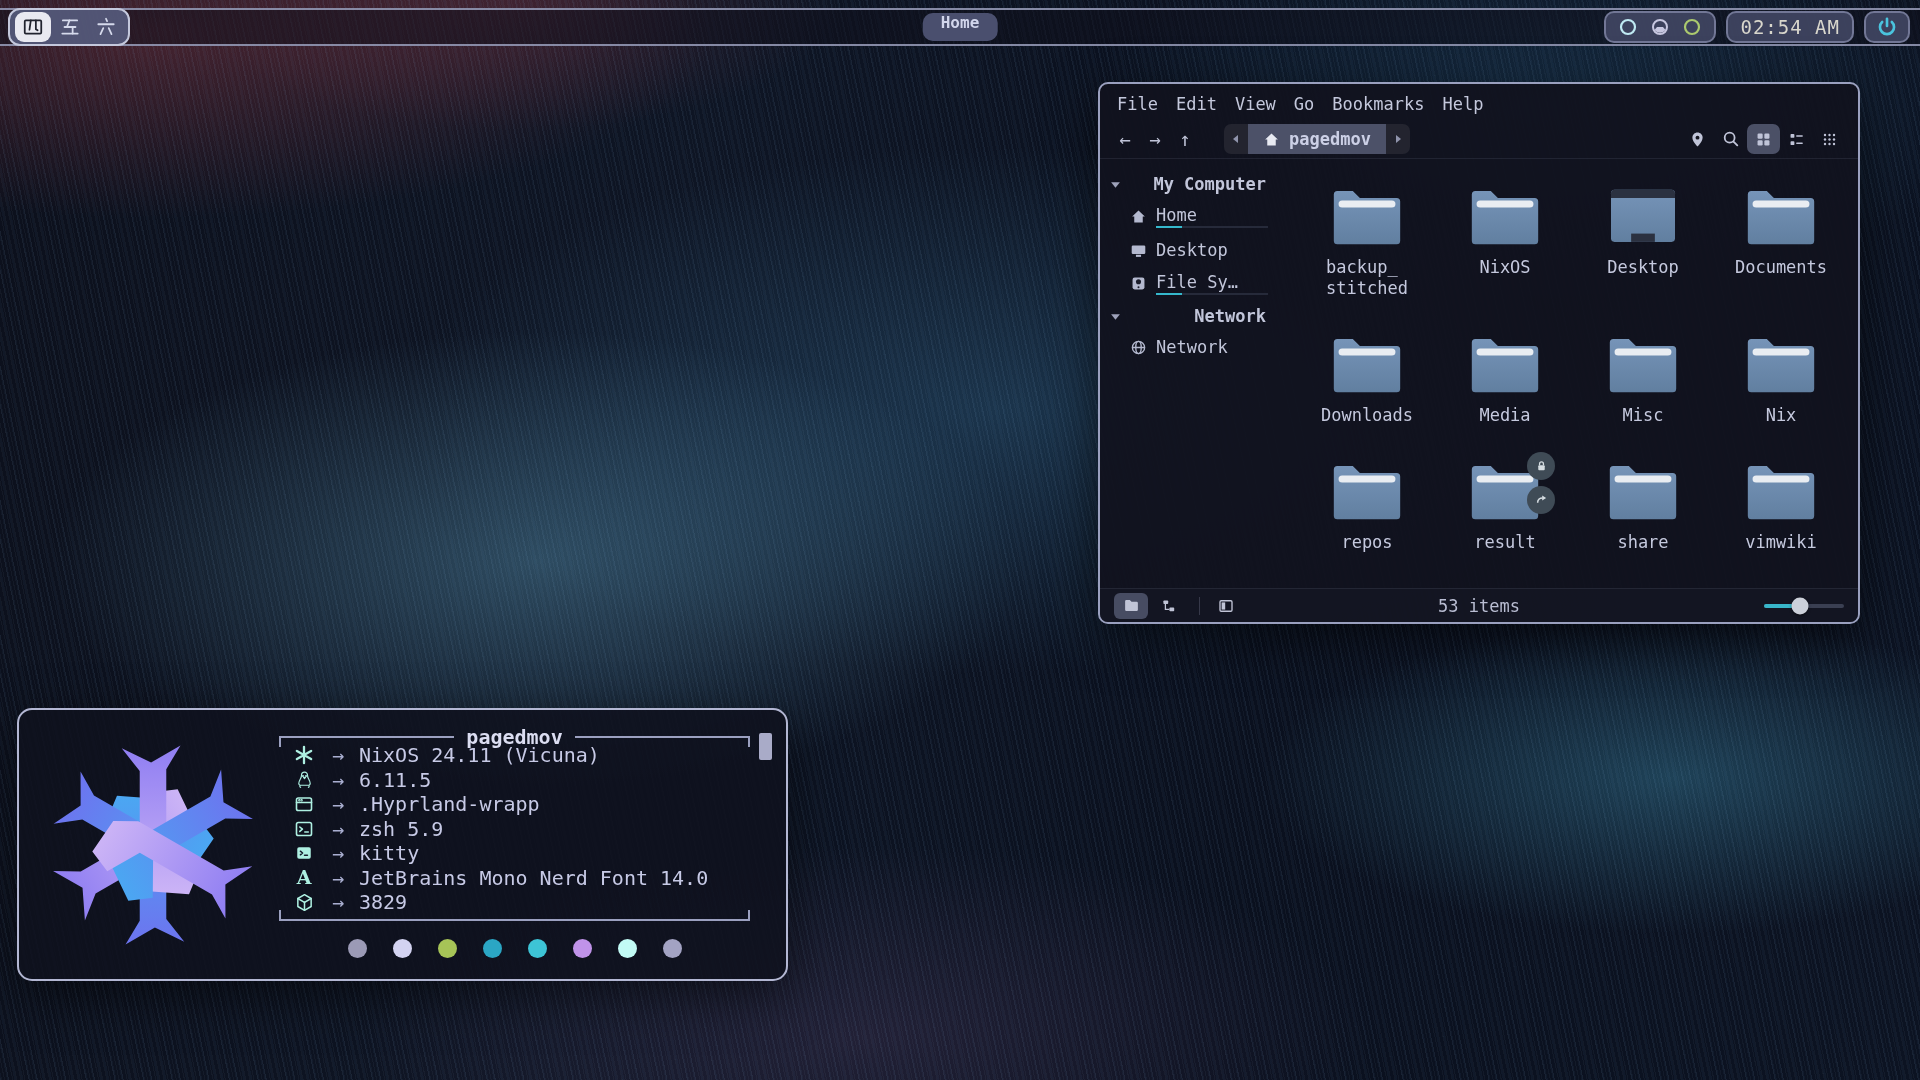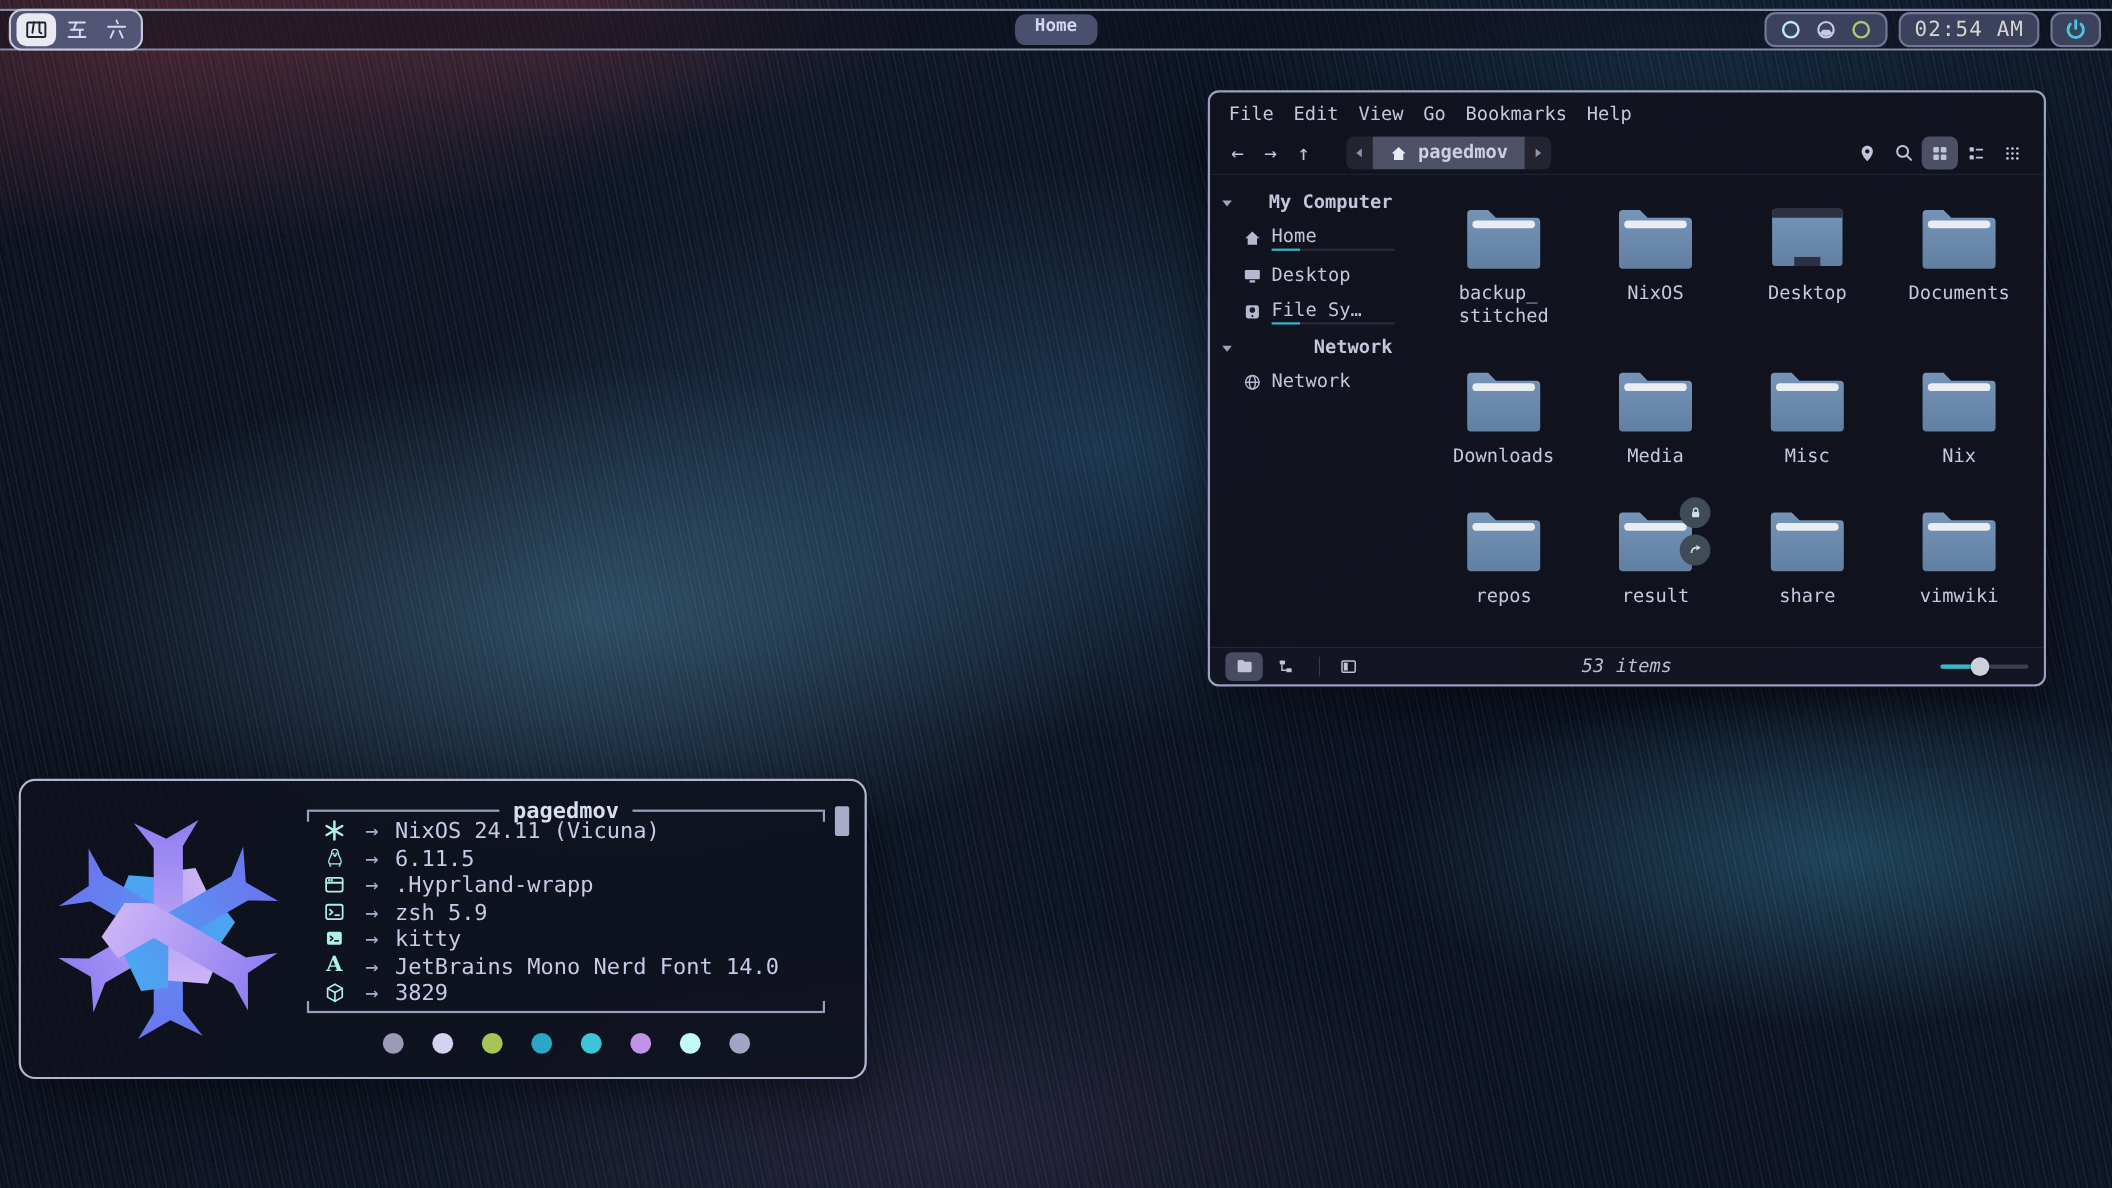--- a/index.html
+++ b/index.html
@@ -88,21 +88,21 @@
   .file-icon-wrap { position:relative; width:76px; height:64px; }
   .emblem { position:absolute; width:28px; height:28px; border-radius:50%;
     background:#3f4b56; display:grid; place-items:center; }
   .emblem.lock { right:-12px; top:-8px; }
   .emblem.symlink { right:-12px; top:26px; }
   .fm-status { height:34px; border-top:1px solid rgba(160,165,190,0.12);
     background:rgba(22,23,36,0.6); display:flex; align-items:center; padding:0 14px; position:relative; }
   .st-btn { width:34px; height:26px; display:grid; place-items:center; color:#c0c4d6; margin-right:4px; }
   .st-btn.active { background:#474c62; border-radius:6px; }
   .st-vsep { width:1px; height:18px; background:rgba(160,165,190,0.25); margin:0 9px; }
-  .st-count { position:absolute; left:50%; transform:translateX(-50%); font-size:17px; color:#b9bdd2;font-style:italic; }
+  .st-count { position:absolute; left:50%; transform:translateX(-50%); font-size:17px; color:#b9bdd2; }
   .zoom-slider { margin-left:auto; width:80px; height:4px; background:#3a3f52; border-radius:2px; position:relative; }
   .zoom-fill { position:absolute; left:0; top:0; bottom:0; width:45%; background:#38b6ca; border-radius:2px; }
   .zoom-knob { position:absolute; left:45%; top:50%; transform:translate(-50%,-50%);
     width:17px; height:17px; border-radius:50%; background:#ccd0da; box-shadow:0 1px 3px rgba(0,0,0,.5); }
   
   .term {
     position:absolute; left:17px; top:708px; width:771px; height:273px;
     background:rgba(15,17,30,0.88);
     border:2px solid #b3b7d3; border-radius:15px;
     box-shadow:0 14px 50px rgba(0,0,0,0.5);

